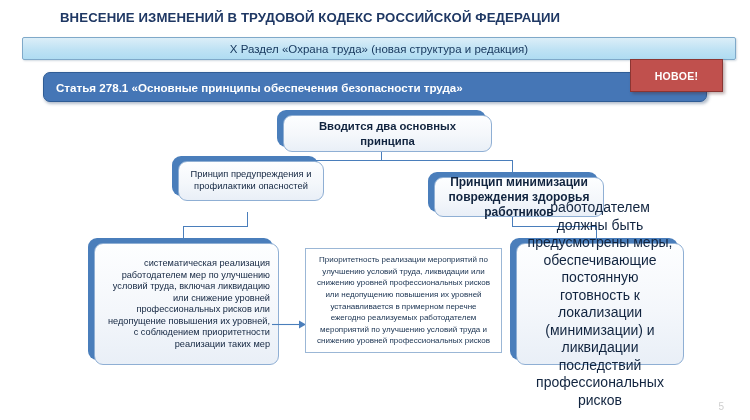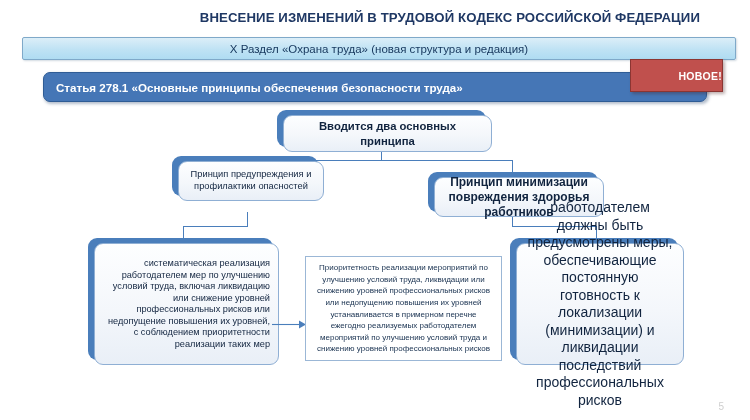--- a/index.html
+++ b/index.html
@@ -17,21 +17,21 @@
     background: #ffffff;
     overflow: hidden;
   }
 
   
   .main-title {
     position: absolute;
     left: 60px;
     top: 9px;
     width: 640px;
-    text-align: right;
+    text-align: left;
     font-size: 13.2px;
     font-weight: bold;
     letter-spacing: 0.1px;
     color: #1F3864;
     line-height: 17px;
     white-space: nowrap;
   }
 
   .subtitle-bar {
     position: absolute;
@@ -84,21 +84,21 @@
     position: absolute;
     left: 630px;
     top: 59px;
     width: 93px;
     height: 33px;
     box-sizing: border-box;
     background: #C0504D;
     border: 1px solid #8C3532;
     display: flex;
     align-items: center;
-    justify-content: flex-end;
+    justify-content: center;
     box-shadow: 2px 2px 3px rgba(70,30,30,0.35);
   }
   .new-badge-text {
     font-size: 10.5px;
     font-weight: bold;
     color: #FFFFFF;
     letter-spacing: 0.3px;
   }
 
   
@@ -151,21 +151,21 @@
   #node-detail-left { left: 88px; top: 238px; width: 185px; height: 122px; }
   #node-detail-left .face .txt { font-size: 9.2px; text-align: right; }
 
   #node-detail-right { left: 510px; top: 238px; width: 168px; height: 122px; }
   #node-detail-right .face .txt { font-size: 14px; }
 
   
   #node-middle {
     position: absolute;
     left: 305px;
-    top: 256px;
+    top: 248px;
     width: 197px;
     height: 105px;
     box-sizing: border-box;
     border: 1px solid #9BB7D6;
     background: #FFFFFF;
     display: flex;
     align-items: center;
     justify-content: center;
     padding: 16px 7px;
   }

